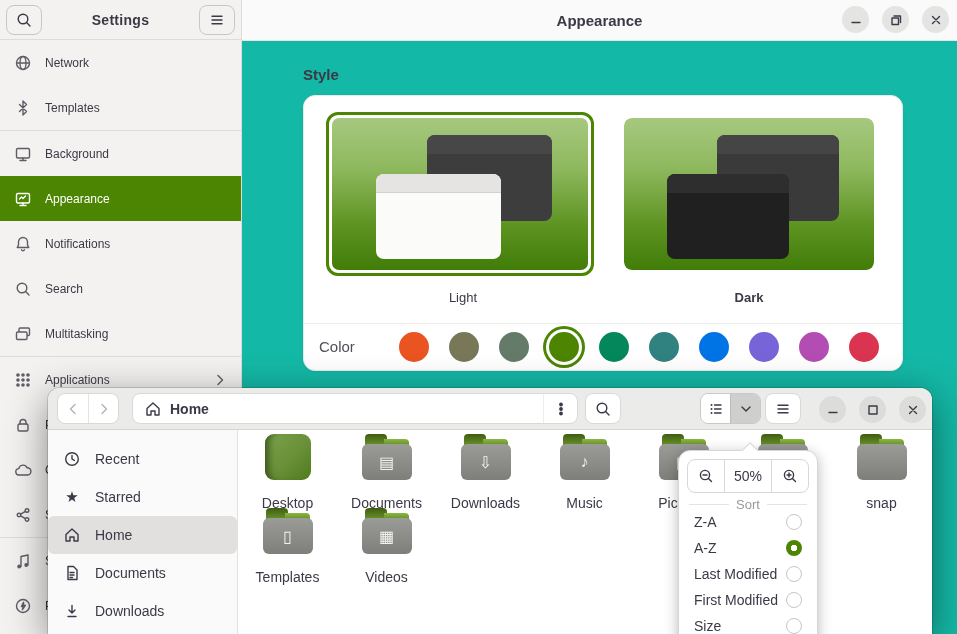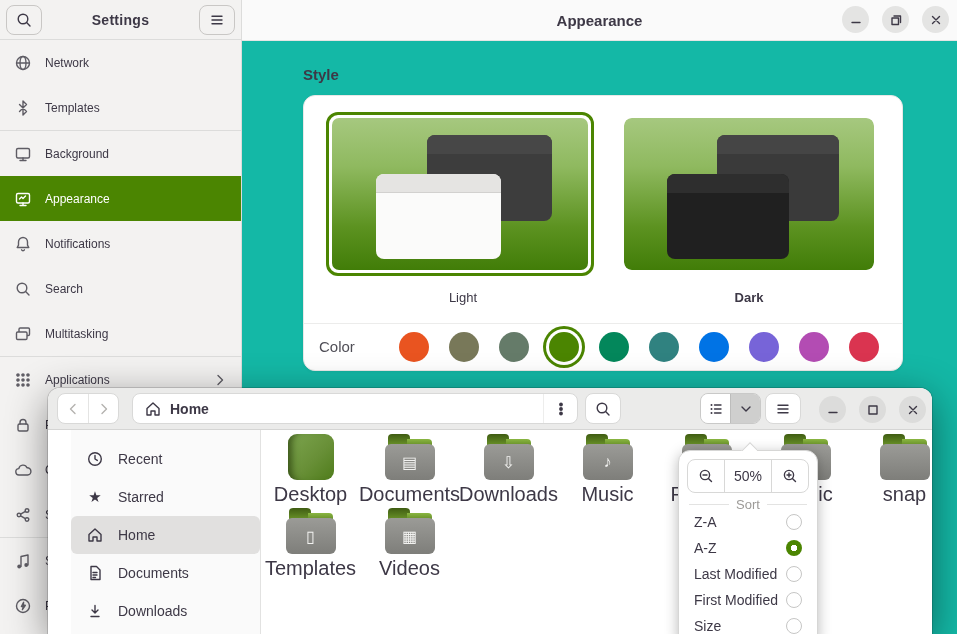--- a/index.html
+++ b/index.html
@@ -64,29 +64,29 @@
   .pathbar { position:absolute; left:84px; top:5px; width:446px; height:31px; background:#fff; border:1px solid #d9d9d8; border-radius:8px; display:flex; align-items:center; padding-left:11px; gap:8px; }
   .path-label { font-weight:bold; font-size:14px; }
   .path-menu { margin-left:auto; width:34px; height:100%; display:flex; align-items:center; justify-content:center; border-left:1px solid #ededec; color:#3d3846; }
   .tb-btn { position:absolute; top:5px; height:31px; background:#fff; border:1px solid #d9d9d8; border-radius:8px; display:flex; align-items:center; justify-content:center; color:#3d3846; }
   .view-split { position:absolute; left:652px; top:5px; width:61px; height:31px; border:1px solid #c9c9c8; border-radius:8px; display:flex; overflow:hidden; }
   .view-main { width:30px; background:#fff; display:flex; align-items:center; justify-content:center; color:#3d3846; }
   .view-chev { width:31px; background:#cfcfce; border-left:1px solid #bdbdbc; display:flex; align-items:center; justify-content:center; color:#3d3846; }
   .f-wc { position:absolute; top:8px; width:27px; height:27px; border-radius:50%; background:#dcdcdb; display:flex; align-items:center; justify-content:center; color:#3d3846; }
 
   .f-body { position:absolute; left:0; top:42px; right:0; bottom:0; display:flex; }
-  .f-sidebar { width:190px; background:#fafafa; border-right:1px solid #e2e2e1; padding-top:10px;margin-left:23px; }
+  .f-sidebar { width:190px; background:#fafafa; border-right:1px solid #e2e2e1; padding-top:10px; }
   .f-item { height:38px; display:flex; align-items:center; padding-left:15px; gap:14px; font-size:14px; }
   .f-item .ic { color:#3d3846; }
   .f-item.selected { background:#e1e0df; border-radius:6px; }
   .star-glyph { font-size:15px; width:18px; text-align:center; color:#3d3846; }
 
   .f-grid { flex:1; background:#fff; position:relative; }
   .cell { position:absolute; width:99px; display:flex; flex-direction:column; align-items:center; }
-  .cell .name { font-size:20px; margin-top:3px; white-space:nowrap;text-align:right; }
+  .cell .name { font-size:14px; margin-top:15px; white-space:nowrap;text-align:right; }
   .folder { position:relative; width:50px; height:46px; }
   .folder .flap { position:absolute; left:3px; top:0; width:22px; height:13px; border-radius:4px 4px 0 0; background:linear-gradient(#3f5c12,#6f9a2c); }
   .folder .strip { position:absolute; left:22px; top:5px; right:3px; height:8px; border-radius:0 4px 0 0; background:linear-gradient(#8ab642,#5d8422); }
   .folder .fbody { position:absolute; left:0; top:10px; right:0; bottom:0; border-radius:6px; background:linear-gradient(#9b9b97,#7e7e7a); }
   .folder .emblem { position:absolute; left:0; top:10px; right:0; bottom:0; display:flex; align-items:center; justify-content:center; color:#f2f2f0; font-size:16px; }
   .desktop-icon { width:46px; height:46px; border-radius:9px; background:linear-gradient(135deg,#7ca44e 0%,#699038 55%,#4f7c1b 100%); box-shadow:inset 9px 0 7px -5px rgba(30,50,5,.65); }
 
   
   .popover { position:absolute; left:630px; top:62px; width:140px; height:196px; background:#fff; border:1px solid #d6d6d5; border-radius:12px; box-shadow:0 3px 14px rgba(0,0,0,.28); z-index:5; }
   .pop-arrow { position:absolute; left:62px; top:-9px; width:16px; height:9px; overflow:hidden; }

